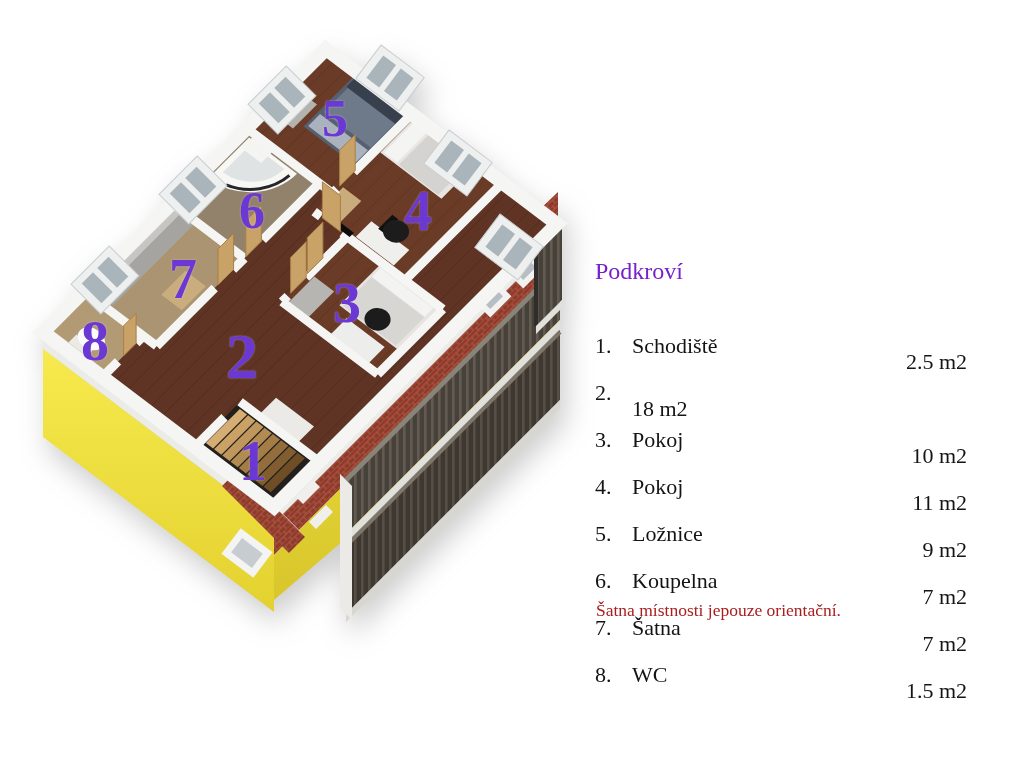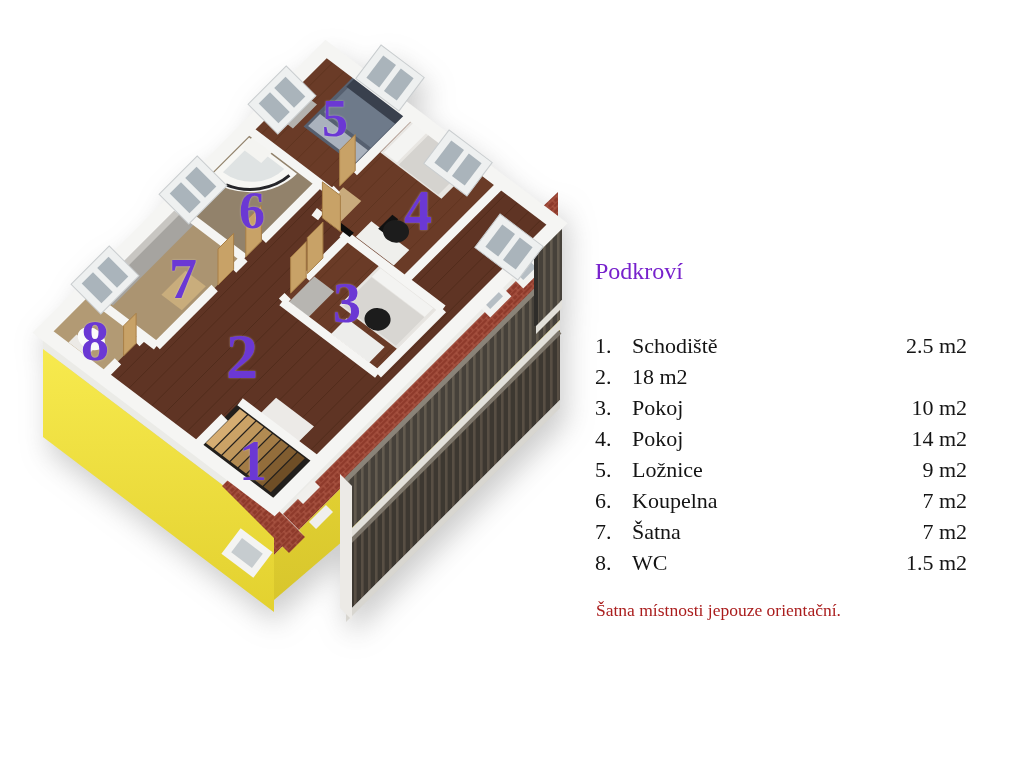--- a/index.html
+++ b/index.html
@@ -10,21 +10,21 @@
   #plan-labels{position:absolute;left:0;top:0;width:1024px;height:768px;pointer-events:none;}
   .plan-num{position:absolute;transform:translate(-50%,-52%);
             font-family:"Liberation Serif", serif;font-weight:700;line-height:1;
             color:var(--purple-number,#6b38d4);text-shadow:0 0 2px rgba(255,255,255,0.45);}
   #legend-title{position:absolute;left:595px;top:258px;font-size:24px;
                 color:var(--purple-title,#7721cc);}
   #legend-list{position:absolute;left:595px;top:330px;width:372px;}
   .legend-row{display:flex;font-size:22px;line-height:31px;color:var(--text,#141414);}
   .row-num{width:37px;}
   .row-name{flex:1;}
-  .row-area{text-align:center;white-space:nowrap;}
+  .row-area{text-align:center;white-space:nowrap;margin-top:16px;}
   #legend-note{position:absolute;left:596px;top:600px;font-size:17.5px;
                color:var(--note-red,#aa1d1d);}
   
   .wallstroke{fill:none;stroke:#f5f5f3;stroke-linecap:butt;}
   .nofill{fill:none;}
 </style>
 </head>
 <body>
 
 <div id="stage">
@@ -262,21 +262,21 @@
 
     <div class="legend-row">
       <span class="row-num">3.</span>
       <span class="row-name">Pokoj</span>
       <span class="row-area">10 m2</span>
     </div>
 
     <div class="legend-row">
       <span class="row-num">4.</span>
       <span class="row-name">Pokoj</span>
-      <span class="row-area">14 m2</span>
+      <span class="row-area">11 m2</span>
     </div>
 
     <div class="legend-row">
       <span class="row-num">5.</span>
       <span class="row-name">Ložnice</span>
       <span class="row-area">9 m2</span>
     </div>
 
     <div class="legend-row">
       <span class="row-num">6.</span>

